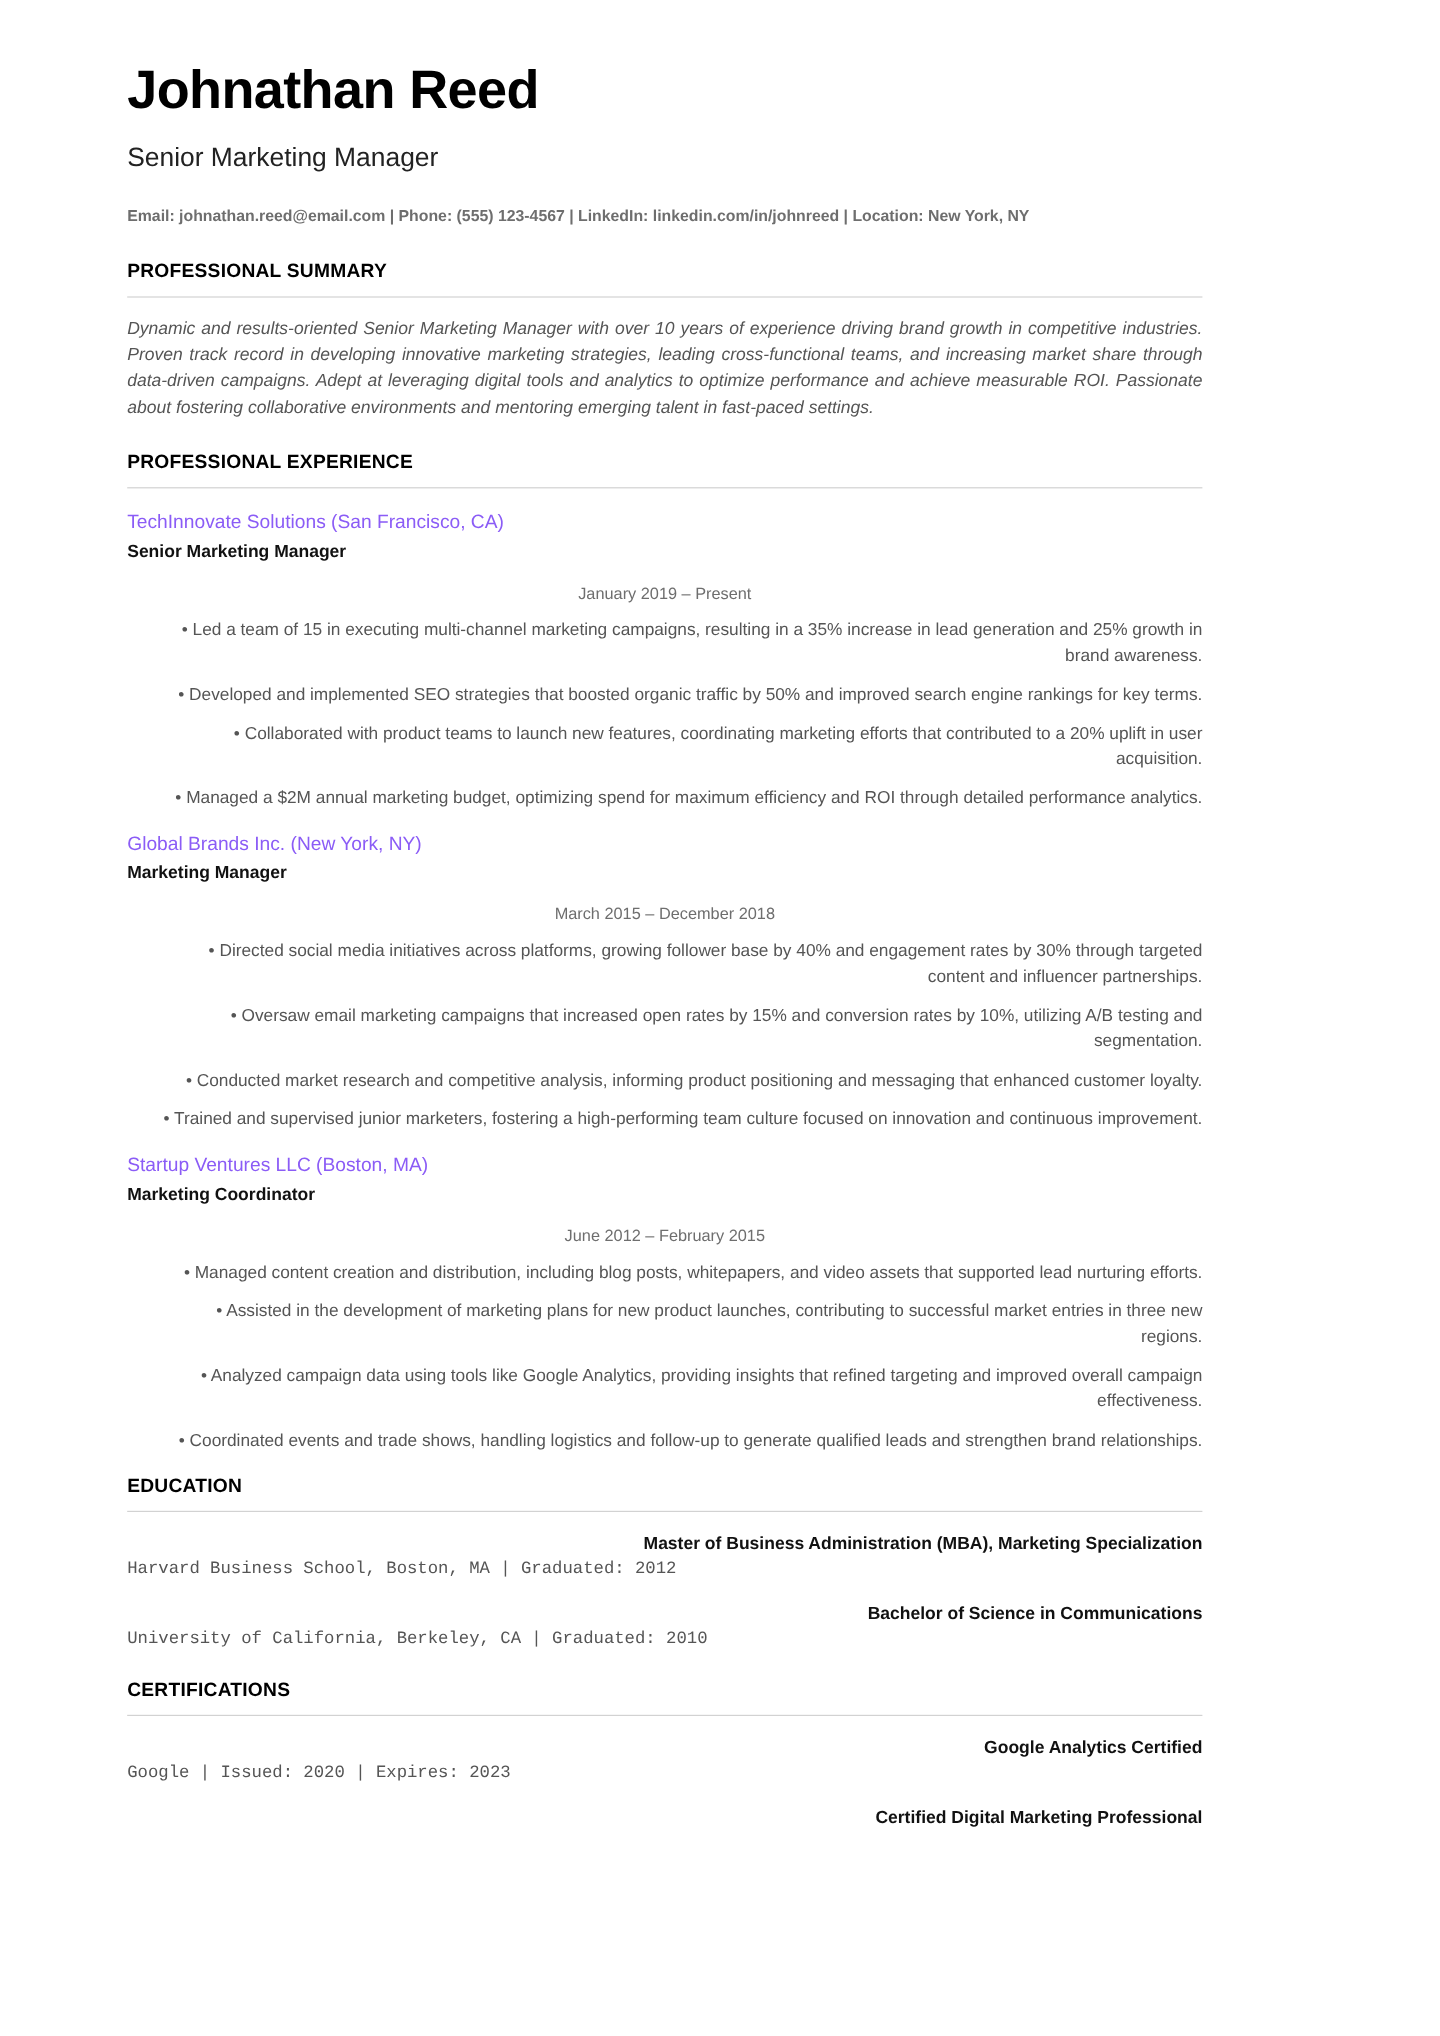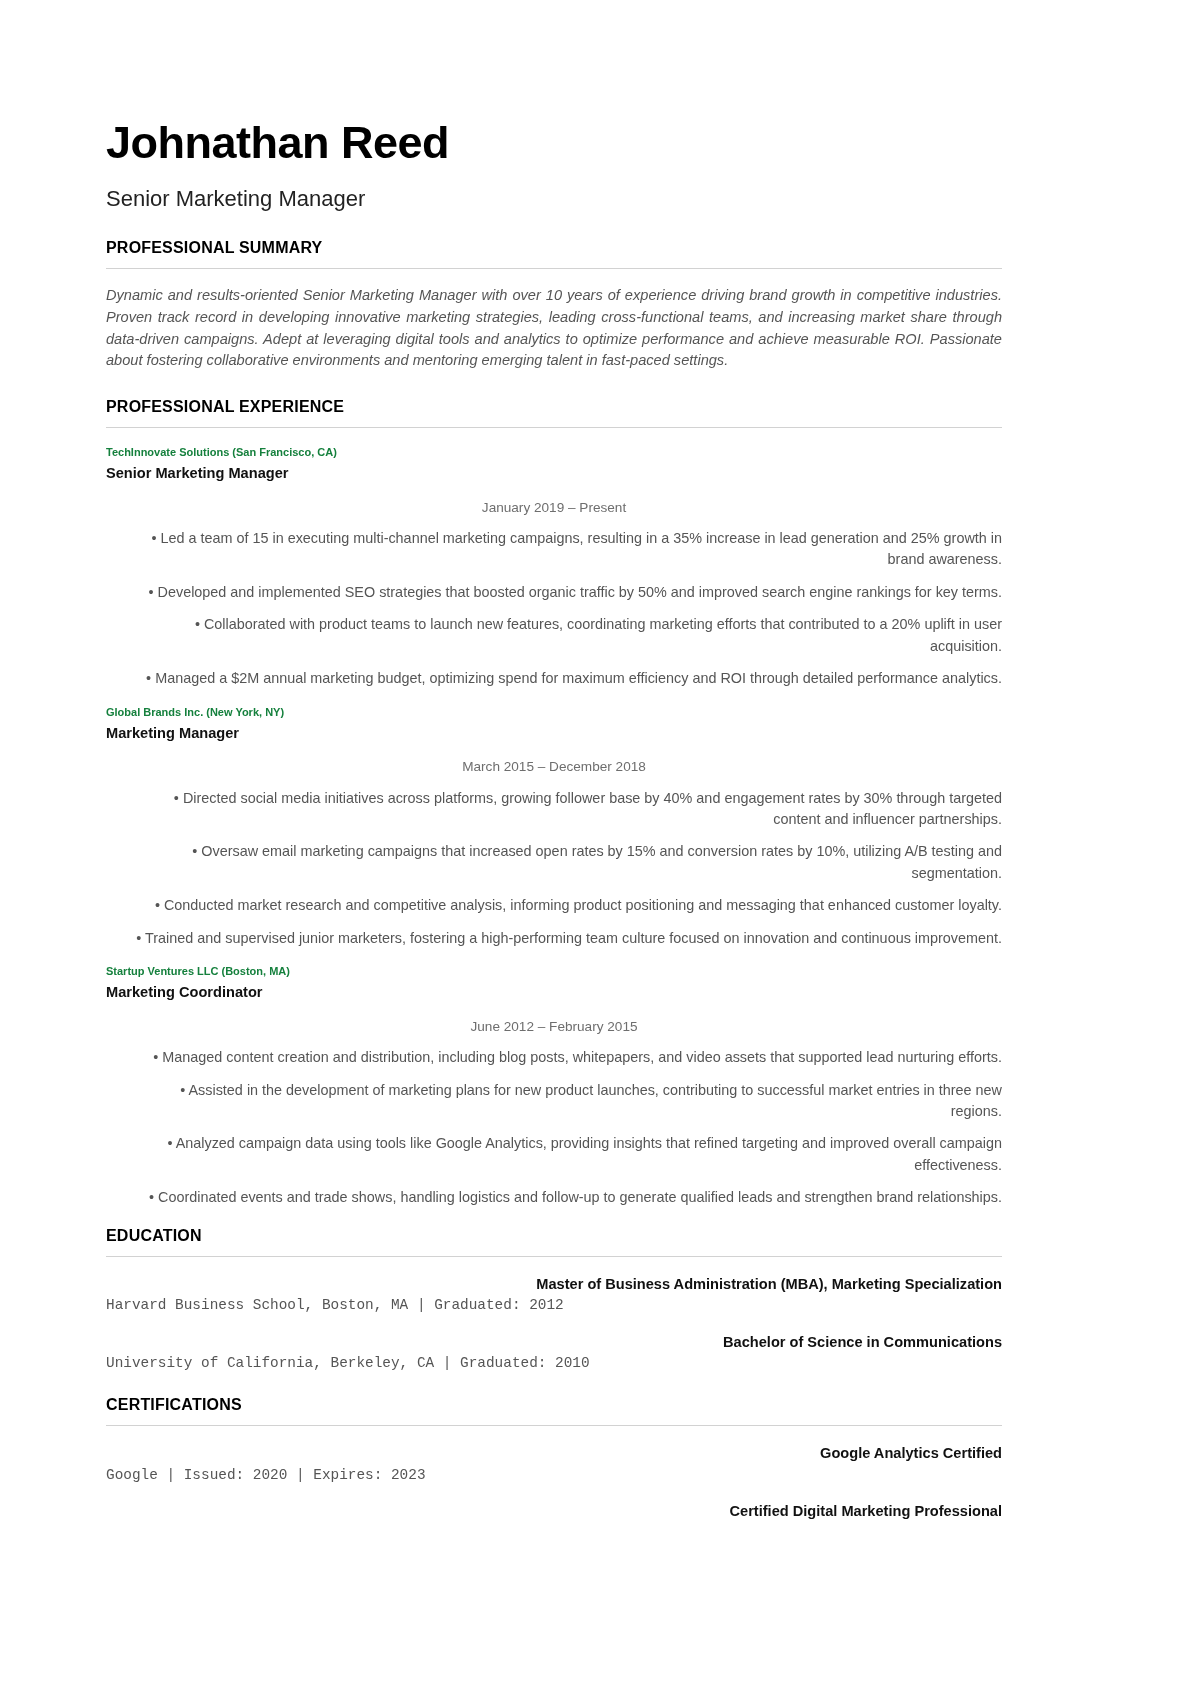--- a/index.html
+++ b/index.html
@@ -10,21 +10,21 @@
   body {
     font-family: "Liberation Sans", sans-serif;
     width: 1200px;
     min-height: 1697px;
     -webkit-font-smoothing: antialiased;
   }
   .page {
     width: 1004px;
     min-height: 1697px;
     box-sizing: border-box;
-    padding: 120px 198px 0 106px;
+    padding: 52px 198px 0 106px;
     background: #ffffff;
     position: relative;
   }
   .resume {
     width: 896px;
   }
 
   
   .name {
     font-size: 45px;
@@ -71,23 +71,23 @@
 
   .summary {
     font-size: 14.6px;
     color: #555555;
     line-height: 1.49;
     text-align: justify;
     margin: 0 0 26px 0;
     font-style: italic;
   }
   .job-company {
-    font-size: 11px;
-    font-weight: bold;
-    color: #15803d;
+    font-size: 16px;
+    font-weight: normal;
+    color: #8b5cf6;
     line-height: 1.62;
   }
   .job-role {
     font-size: 14.6px;
     font-weight: bold;
     color: #111111;
     line-height: 1.62;
     margin-bottom: 4px;
   }
   .job-dates {
@@ -142,20 +142,21 @@
   }
 </style>
 </head>
 <body>
 
 <div class="page">
   <div class="resume">
 
     <h1 class="name">Johnathan Reed</h1>
     <div class="headline">Senior Marketing Manager</div>
+    <div class="contact">Email: johnathan.reed@email.com | Phone: (555) 123-4567 | LinkedIn: linkedin.com/in/johnreed | Location: New York, NY</div>
 
     <div class="section">
       <div class="section-title">PROFESSIONAL SUMMARY</div>
       <div class="rule"></div>
       <p class="summary">Dynamic and results-oriented Senior Marketing Manager with over 10 years of experience driving brand growth in competitive industries. Proven track record in developing innovative marketing strategies, leading cross-functional teams, and increasing market share through data-driven campaigns. Adept at leveraging digital tools and analytics to optimize performance and achieve measurable ROI. Passionate about fostering collaborative environments and mentoring emerging talent in fast-paced settings.</p>
     </div>
 
     <div class="section">
       <div class="section-title">PROFESSIONAL EXPERIENCE</div>
       <div class="rule"></div>

